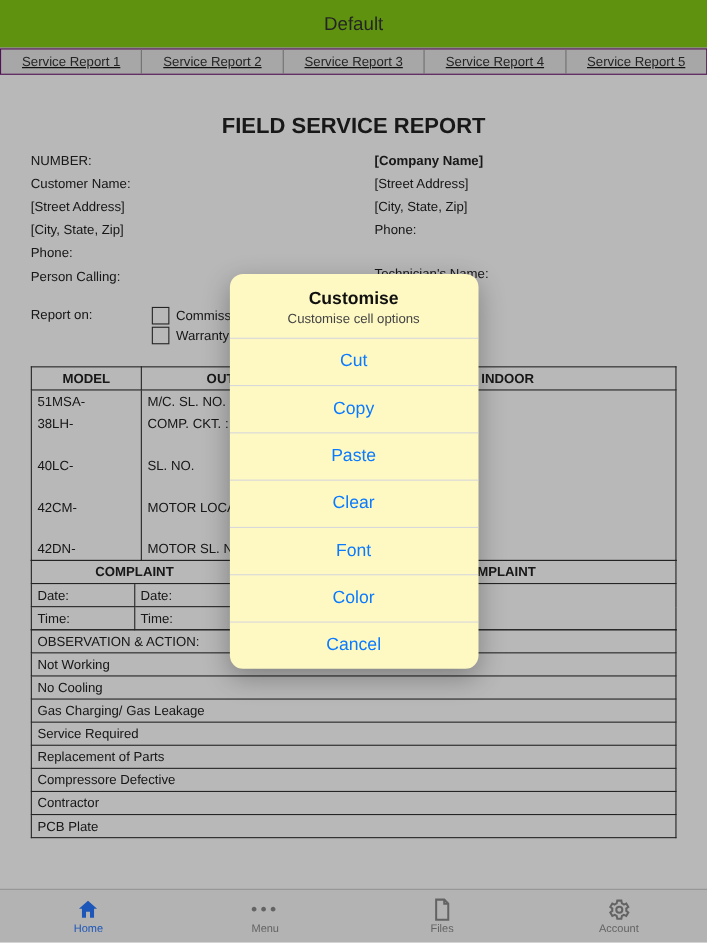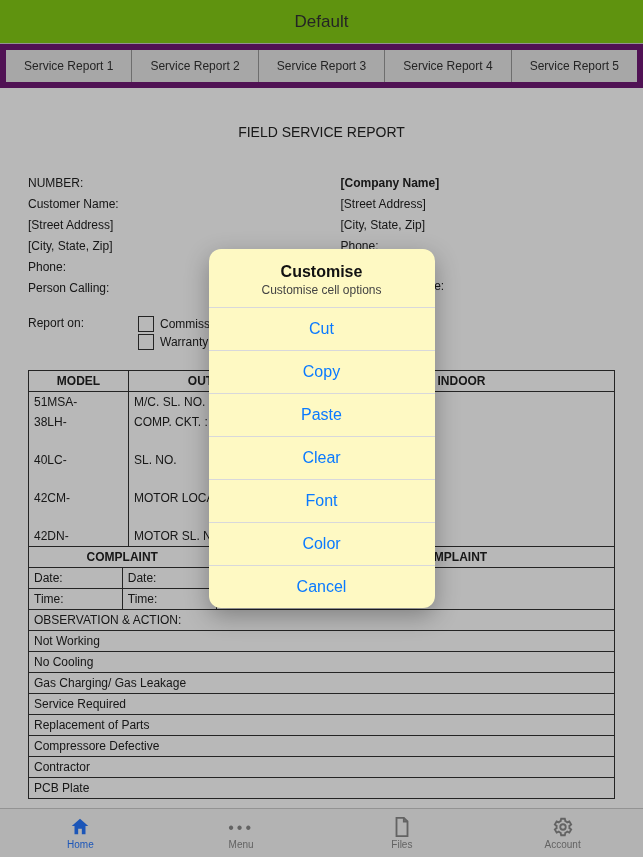--- a/index.html
+++ b/index.html
@@ -1,24 +1,24 @@
 <!DOCTYPE html>
 <html><head>
 <meta charset="utf-8">
 <style>
   * { box-sizing: border-box; margin: 0; padding: 0; }
   html, body { width: 643px; height: 857px; font-family: -apple-system, Helvetica, Arial, sans-serif; background: #fff; overflow: hidden; }
   .app { position: relative; width: 643px; height: 857px; }
   .header { height: 44px; display: flex; align-items: center; justify-content: center; background: #84cc16; border-bottom: 1px solid #ccc; }
   .header-title { font-size: 17px; color: #333; }
-  .tabs { display: flex; height: 44px; border: 6px solid #701a75; background: #e8e8e8; }
+  .tabs { display: flex; height: 24px; border: 1px solid #701a75; background: #e8e8e8; text-decoration: underline; }
   .tab { flex: 1; display: flex; align-items: center; justify-content: center; font-size: 12px; color: #333; border-right: 1px solid #999; cursor: pointer; }
   .tab:last-child { border-right: none; }
   .doc { padding: 20px 28px 0 28px; font-size: 12px; color: #222; }
-  .doc-title { text-align: center; font-weight: 400; font-size: 14px; margin: 16px 0 36px; }
+  .doc-title { text-align: center; font-weight: 700; font-size: 20px; margin: 16px 0 12px; }
   .two-col { display: flex; gap: 38px; }
   .col { flex: 1; }
   .line { margin-bottom: 7px; }
   .report-on { display: flex; align-items: flex-start; margin-top: 14px; margin-bottom: 18px; }
   .report-on-label { width: 110px; }
   .checkrow { display: flex; align-items: center; margin-bottom: 2px; }
   .checkbox { width: 16px; height: 16px; border: 1px solid #333; margin-right: 6px; flex-shrink: 0; }
   .checkgroup2 { margin-left: 120px; }
   table.grid { width: 100%; border-collapse: collapse; font-size: 12px; }
   table.grid th, table.grid td { border: 1px solid #333; padding: 3px 5px; text-align: left; vertical-align: top; }

